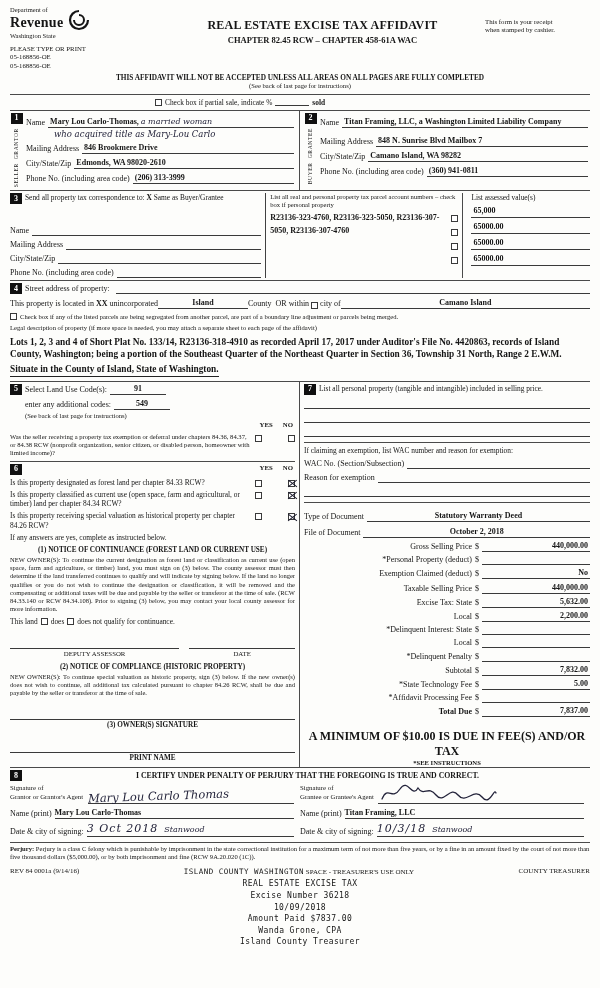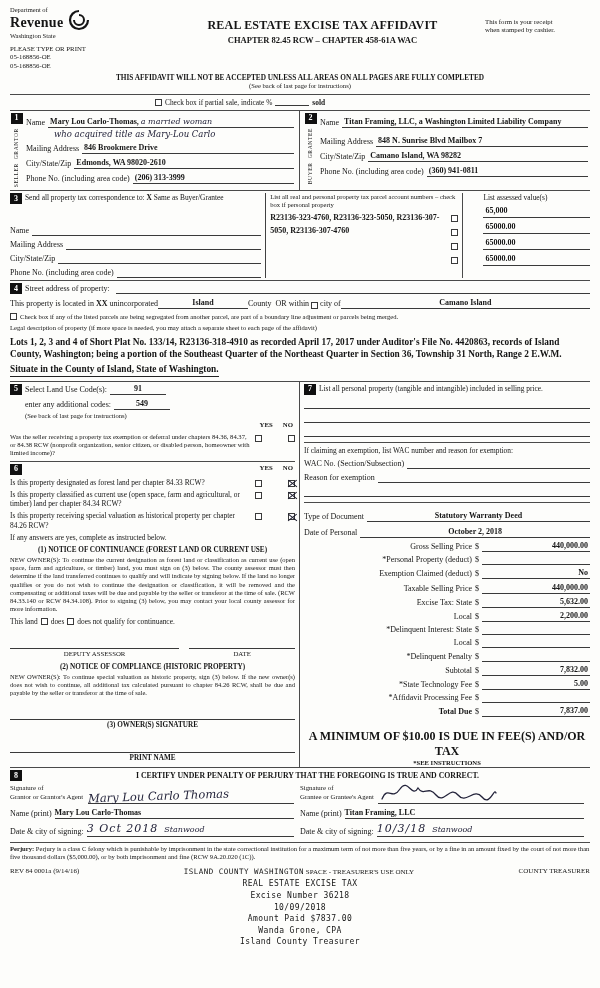--- a/index.html
+++ b/index.html
@@ -59,21 +59,21 @@
   .fval { padding-left: 2px; }
   .typed { font-weight: bold; }
   .hand { font-family: "DejaVu Serif", serif; font-style: italic; color: #23233a; }
   .hand-line2 { margin-top: 1px; margin-left: 28px; font-size: 8.5px; }
   .hand-big { font-size: 11px; letter-spacing: 1px; }
 
   
   .s3 { display: flex; }
   .s3-left { width: 44%; padding-right: 4px; }
   .s3-mid { width: 34%; border-left: 1px solid #404040; padding: 0 4px; }
-  .s3-right { width: 22%; border-left: 1px solid #4a4a4a; padding-left: 20px; }
+  .s3-right { width: 22%; border-left: 1px solid #4a4a4a; padding-left: 8px; }
   .parcels { font-weight: bold; line-height: 1.6; padding-top: 3px; }
   .cb-stack { width: 14px; display: flex; flex-direction: column; align-items: flex-end; gap: 7px; padding-top: 6px; }
   .vrow { margin-top: 3px; padding: 1px 2px; min-height: 11px; }
 
   
   .s4 .located { margin-top: 4px; align-items: flex-end; flex-wrap: wrap; }
   .uv { font-weight: bold; padding: 0 8px; text-align: center; }
   .legal { font-size: 9.3px; font-weight: bold; margin: 4px 0 3px 0; line-height: 1.35; }
   .situate { font-size: 9.3px; font-weight: bold; display: inline-block; border-bottom: 1px solid #222; margin-bottom: 2px; }
 
@@ -405,21 +405,21 @@
         <span class="flabel">Reason for exemption</span>
         <span class="u fill"></span>
       </div>
       <div class="blank u"></div>
       <div class="divline"></div>
       <div class="docrow">
         <span class="flabel">Type of Document</span>
         <span class="u docval">Statutory Warranty Deed</span>
       </div>
       <div class="docrow">
-        <span class="flabel">Date of Personal</span>
+        <span class="flabel">File of Document</span>
         <span class="u docval">October 2, 2018</span>
       </div>
 
       <div class="mrow">
         <span class="mlabel">Gross Selling Price</span>
         <span class="dollar">$</span>
         <span class="mline u">440,000.00</span>
       </div>
       <div class="mrow">
         <span class="mlabel">*Personal Property (deduct)</span>

